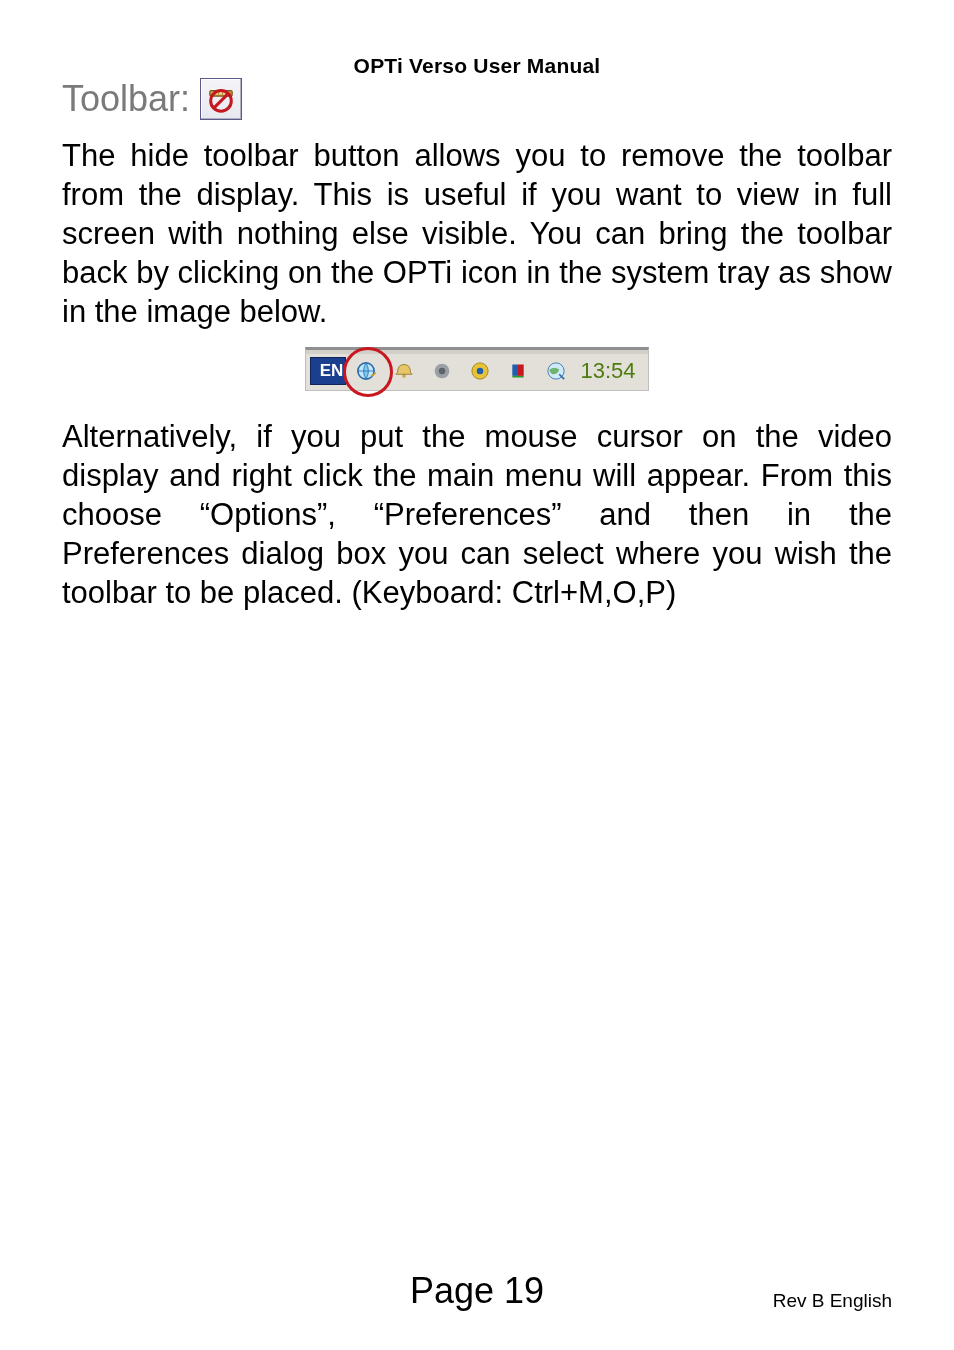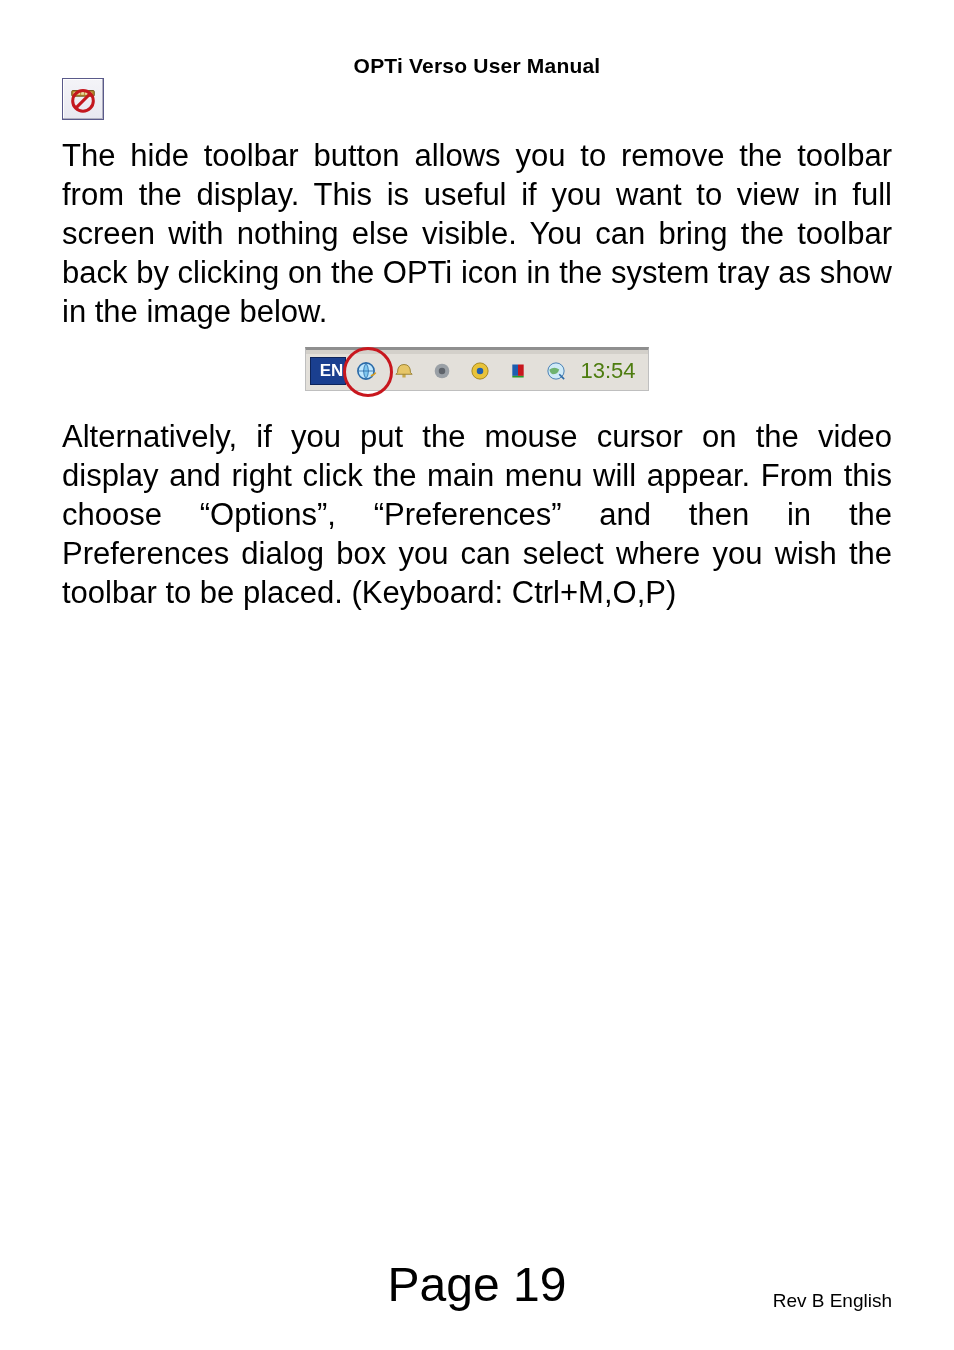--- a/index.html
+++ b/index.html
@@ -119,41 +119,42 @@
   }
   .footer {
     position: absolute;
     left: 0; right: 0;
     bottom: 38px;
     display: flex;
     align-items: baseline;
     justify-content: center;
   }
   .page-number {
-    font-size: 48px;
+    font-size: 36px;
     color: #000;
   }
   .revision {
     position: absolute;
     right: 62px;
     bottom: 0;
     font-size: 19px;
     color: #000;
     margin-left: 36px;
   }
 </style>
 </head>
 <body>
 
 <div class="page">
 
   <div class="doc-header">OPTi Verso User Manual</div>
 
 
   <div class="toolbar-line">
+    <span class="toolbar-label">Toolbar:</span>
     <span class="toolbar-chip">
       <svg viewBox="0 0 32 32">
         <rect x="4" y="7" width="24" height="6" rx="1" fill="#b88a2e" stroke="#6b4f14"></rect>
         <rect x="6" y="8.5" width="3" height="3" fill="#e8d8a0"></rect>
         <rect x="10" y="8.5" width="3" height="3" fill="#e8d8a0"></rect>
         <rect x="14" y="8.5" width="3" height="3" fill="#e8d8a0"></rect>
         <rect x="18" y="8.5" width="3" height="3" fill="#e8d8a0"></rect>
         <rect x="22" y="8.5" width="3" height="3" fill="#e8d8a0"></rect>
         <circle cx="16" cy="18" r="11" fill="none" stroke="#c4171e" stroke-width="3.2"></circle>
         <line x1="8" y1="26" x2="24" y2="10" stroke="#c4171e" stroke-width="3.2"></line>

